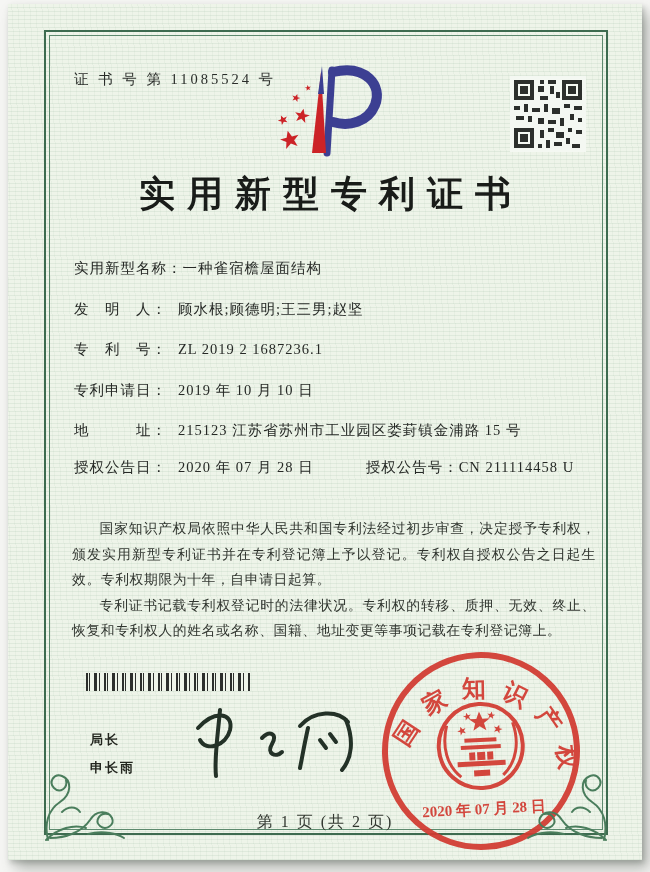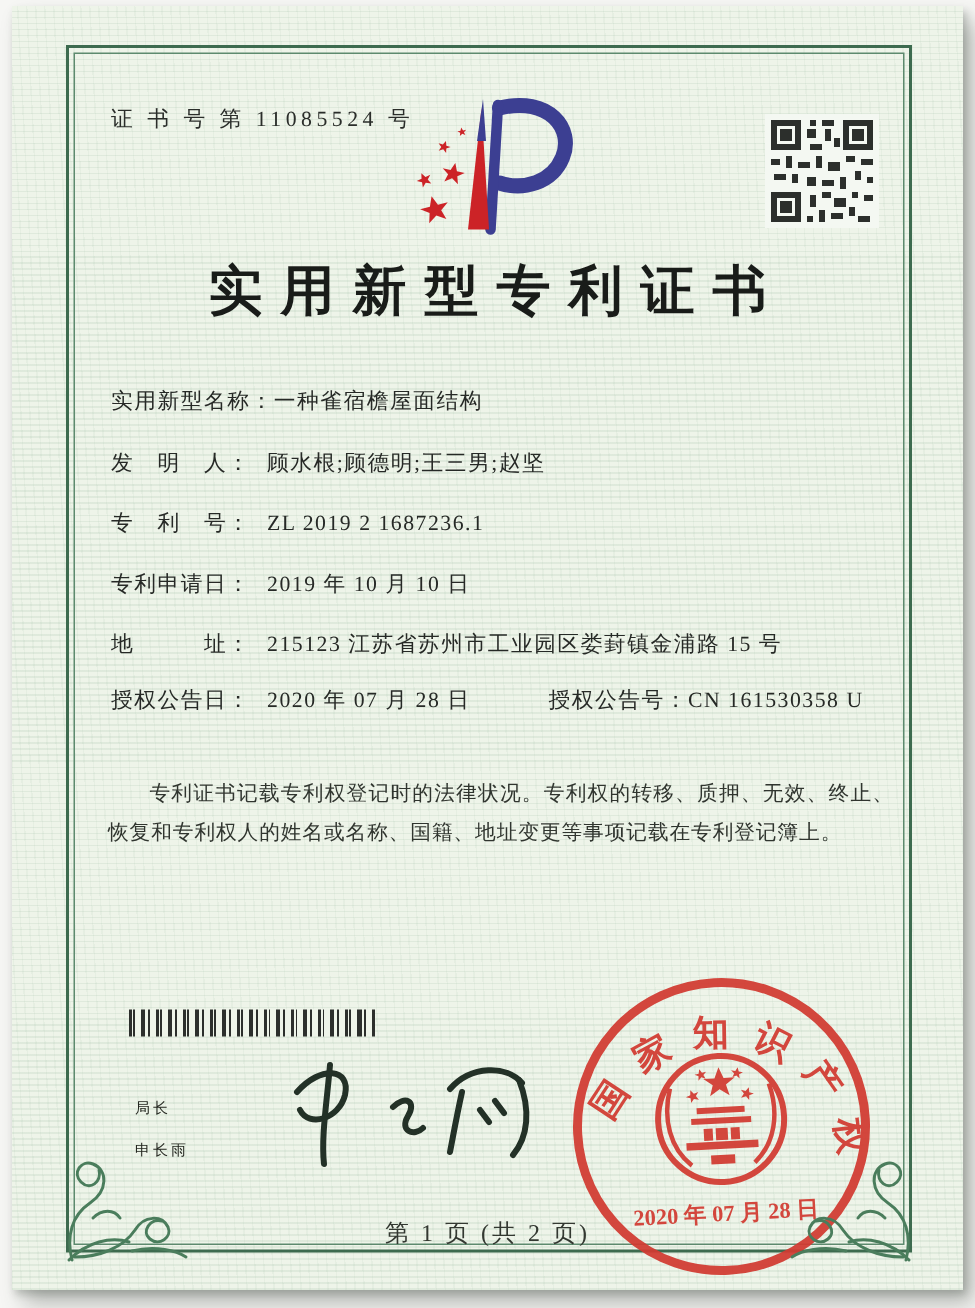--- a/index.html
+++ b/index.html
@@ -60,22 +60,22 @@
 
   .barcode {
     position:absolute; left:78px; top:669px; width:164px; height:18px;
     background:repeating-linear-gradient(90deg,
       #2c2f2c 0 2px, #eef4e9 2px 3px,
       #2c2f2c 3px 4px, #eef4e9 4px 8px,
       #2c2f2c 8px 11px, #eef4e9 11px 13px,
       #2c2f2c 13px 14px, #eef4e9 14px 18px);
   }
 
-  .director { position:absolute; left:82px; top:722px; font-size:10px;
-              color:#23261f; line-height:28px; letter-spacing:2px; }
+  .director { position:absolute; left:82px; top:722px; font-size:13px;
+              color:#23261f; line-height:28px; letter-spacing:2px;font-weight:bold; }
 
   .signature { position:absolute; left:168px; top:692px; width:190px; height:95px; }
 
   .seal { position:absolute; left:368px; top:642px; width:210px; height:210px;
           opacity:0.93; transform:rotate(-3deg); }
 
   .footer { position:absolute; left:0; top:808px; width:100%;
             text-align:center; font-size:16px; color:#333831; letter-spacing:2px; }
 
   .flourish { position:absolute; width:88px; height:88px; }
@@ -177,26 +177,27 @@
       </div>
       <div class="field-row tight">
         <span class="field-label">地　　　址：</span>
         <span class="field-value">215123 江苏省苏州市工业园区娄葑镇金浦路 15 号</span>
       </div>
       <div class="grant-row">
         <span class="field-label">授权公告日：</span>
         <span class="field-value">2020 年 07 月 28 日</span>
         <span class="grant-col2">
           <span class="field-label">授权公告号：</span>
-          <span class="field-value">CN 161530358 U</span>
+          <span class="field-value">CN 211114458 U</span>
         </span>
       </div>
     </div>
 
     <div class="body-text">
+      <p>国家知识产权局依照中华人民共和国专利法经过初步审查，决定授予专利权，颁发实用新型专利证书并在专利登记簿上予以登记。专利权自授权公告之日起生效。专利权期限为十年，自申请日起算。</p>
       <p>专利证书记载专利权登记时的法律状况。专利权的转移、质押、无效、终止、恢复和专利权人的姓名或名称、国籍、地址变更等事项记载在专利登记簿上。</p>
     </div>
 
     <div class="barcode"></div>
 
     <div class="director">
       <div>局长</div>
       <div>申长雨</div>
     </div>
 

